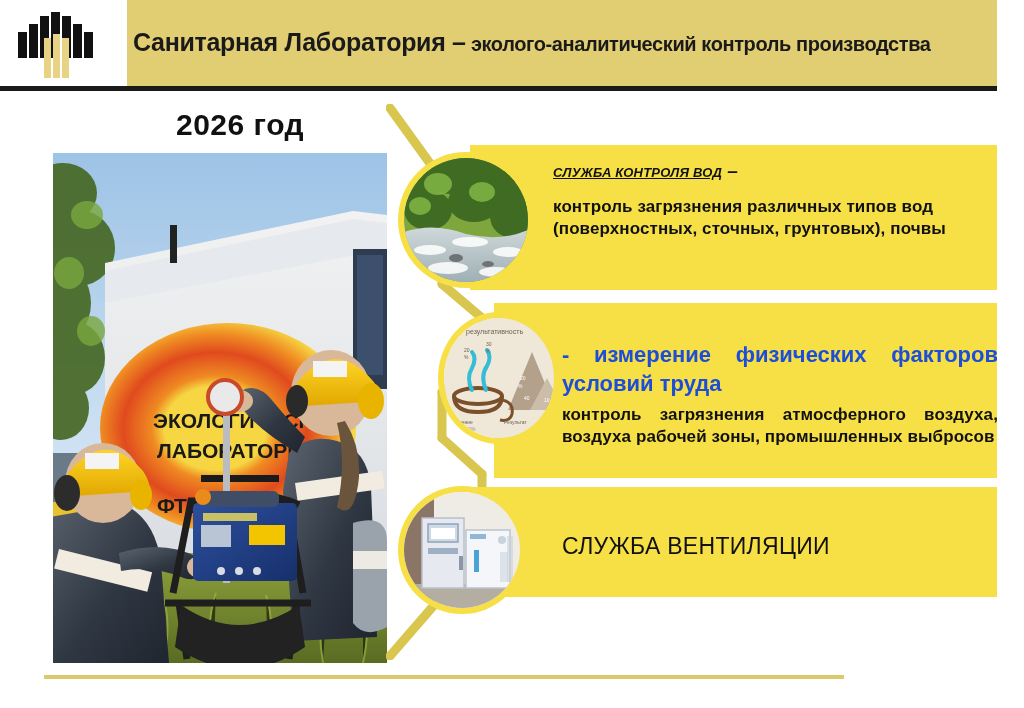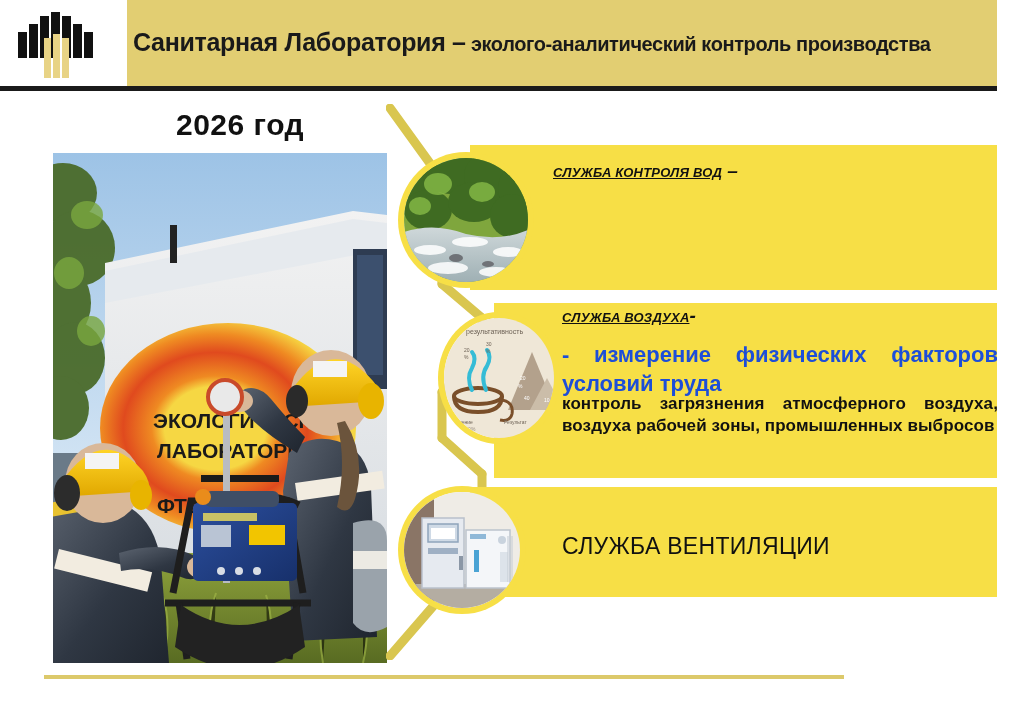--- a/index.html
+++ b/index.html
@@ -147,20 +147,21 @@
     display: inline;
   }
   .body-line {
     font-size: 17px;
     font-weight: bold;
     line-height: 1.32;
     letter-spacing: 0.1px;
   }
   .body-line.justify {
     text-align: justify;
+    margin-top: 11px;
   }
   .red-line {
     font-size: 22px;
     font-weight: bold;
     color: #1d4ed8;
     line-height: 1.32;
     text-align: justify;
   }
   .plain-line {
     font-size: 23px;
@@ -476,24 +477,22 @@
       <g stroke="#c3cad3" stroke-width="1">
         <path d="M104,44 L104,90"></path>
           <path d="M108,44 L108,90"></path>
       </g>
     </svg>
   </div>
 
   <div class="panel-text" id="water-head">
     <span class="head-line">СЛУЖБА КОНТРОЛЯ ВОД</span><span class="head-dash"> –</span>
   </div>
-
-  <div class="panel-text" id="air-head">
-    <span class="head-line">СЛУЖБА ВОЗДУХА</span><span class="head-dash">-</span>
-  </div>
+  <div class="panel-text body-line" id="water-body">контроль загрязнения различных типов вод (поверхностных, сточных, грунтовых), почвы</div>
+
   <div class="panel-text red-line" id="air-red">-  измерение физических факторов условий труда</div>
   <div class="panel-text body-line justify" id="air-body">контроль загрязнения атмосферного воздуха, воздуха рабочей зоны, промышленных выбросов</div>
 
   <div class="panel-text plain-line" id="vent-head">СЛУЖБА ВЕНТИЛЯЦИИ</div>
 
   <div class="footer-rule"></div>
   <div class="page-number">2</div>
 
 </div>
 

